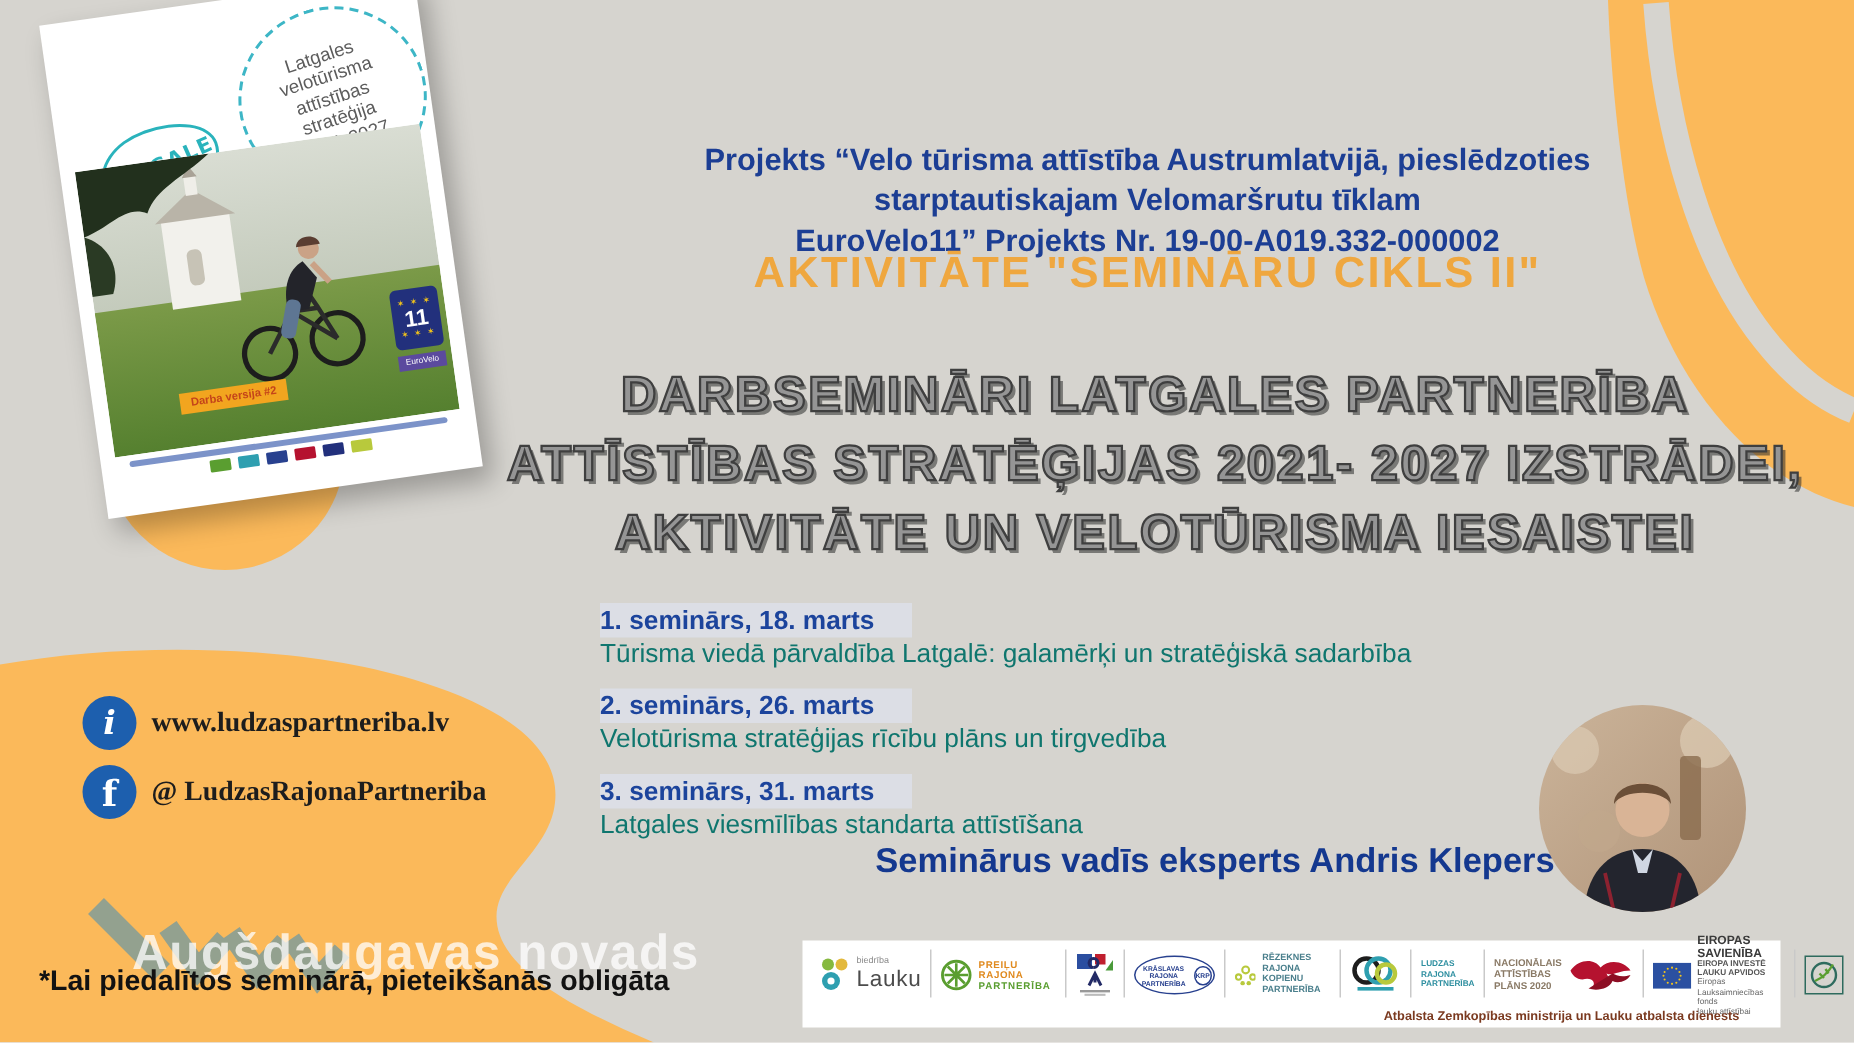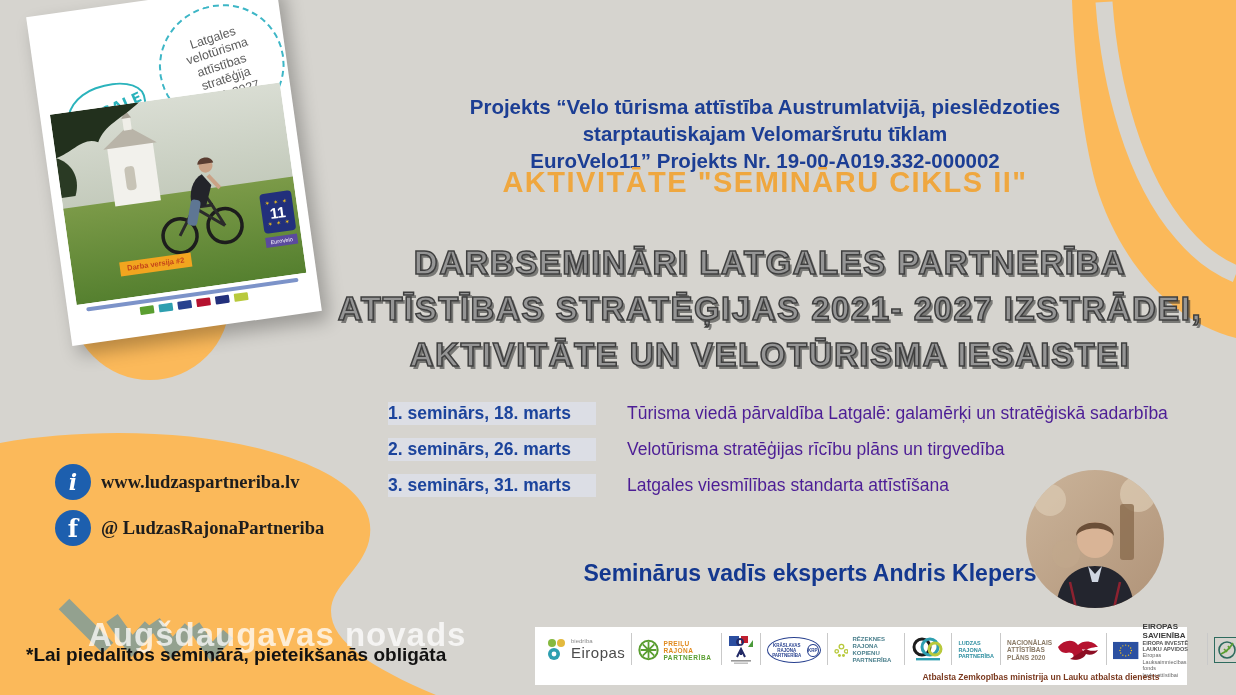--- a/index.html
+++ b/index.html
@@ -44,24 +44,24 @@
     color:#1c3e94; font-size:20.5px; font-weight:bold; line-height:27px; z-index:4;margin-top:45px; }
   .activity-title { position:absolute; left:400px; top:166px; width:730px; text-align:center;
     color:#efa73f; font-size:29px; font-weight:bold; letter-spacing:1.5px; z-index:4; }
   .main-title { position:absolute; left:320px; top:240px; width:900px; text-align:center;
     font-size:33px; font-weight:bold; letter-spacing:1.5px; line-height:46px;
     color:#959595; -webkit-text-stroke:1.5px #3f3f3f;
     text-shadow:2.5px 2.5px 0 rgba(45,45,45,.55); z-index:4; }
 
   
   .seminars { position:absolute; left:388px; top:402px; z-index:4; }
-  .sem-row { display:flex; align-items:baseline; margin-bottom:13px; }
+  .sem-row { display:flex; align-items:baseline; margin-bottom:13px;flex-direction:column; }
   .sem-label { width:208px; color:#1c449c; font-size:17.5px; font-weight:bold;
     background:rgba(222,226,236,.75); padding:1px 3px 1px 0; }
-  .sem-topic { color:#4c1d95; font-size:17.5px; margin-left:31px; white-space:nowrap; }
+  .sem-topic { color:#0f766e; font-size:17.5px; margin-left:12px; white-space:nowrap; }
 
   .expert-line { position:absolute; left:530px; top:560px; width:560px; text-align:center;
     color:#14388f; font-size:23px; font-weight:bold; z-index:4; }
 
   
   .expert-photo { position:absolute; left:1026px; top:470px; width:138px; height:138px;
     border-radius:50%; overflow:hidden; z-index:4; }
 
   
   .contacts { position:absolute; left:55px; top:463px; z-index:4; }
@@ -263,21 +263,21 @@
 
   <div class="logo-bar">
 
     <div class="lb-item">
       <svg width="22" height="26" viewBox="0 0 22 26">
         <circle cx="7" cy="6" r="4" fill="#86b93f"></circle>
           <circle cx="16" cy="6" r="4" fill="#e3b93d"></circle>
         <circle cx="9" cy="17" r="6" fill="#2e9fb0"></circle>
           <circle cx="9" cy="17" r="2.4" fill="#fff"></circle>
       </svg>
-      <span><span class="sateka-small">biedrība</span><span class="sateka-name">Eiropas</span></span>
+      <span><span class="sateka-small">biedrība</span><span class="sateka-name">Lauku</span></span>
     </div>
     <div class="lb-div"></div>
 
     <div class="lb-item">
       <svg width="24" height="24" viewBox="0 0 24 24">
         <circle cx="12" cy="12" r="10.5" fill="none" stroke="#5a9e30" stroke-width="2.2"></circle>
         <path d="M12,3 L12,21 M3,12 L21,12 M5.5,5.5 L18.5,18.5 M18.5,5.5 L5.5,18.5" stroke="#5a9e30" stroke-width="2"></path>
       </svg>
       <span>
           <span class="preilu-t1">PREIĻU RAJONA</span>

